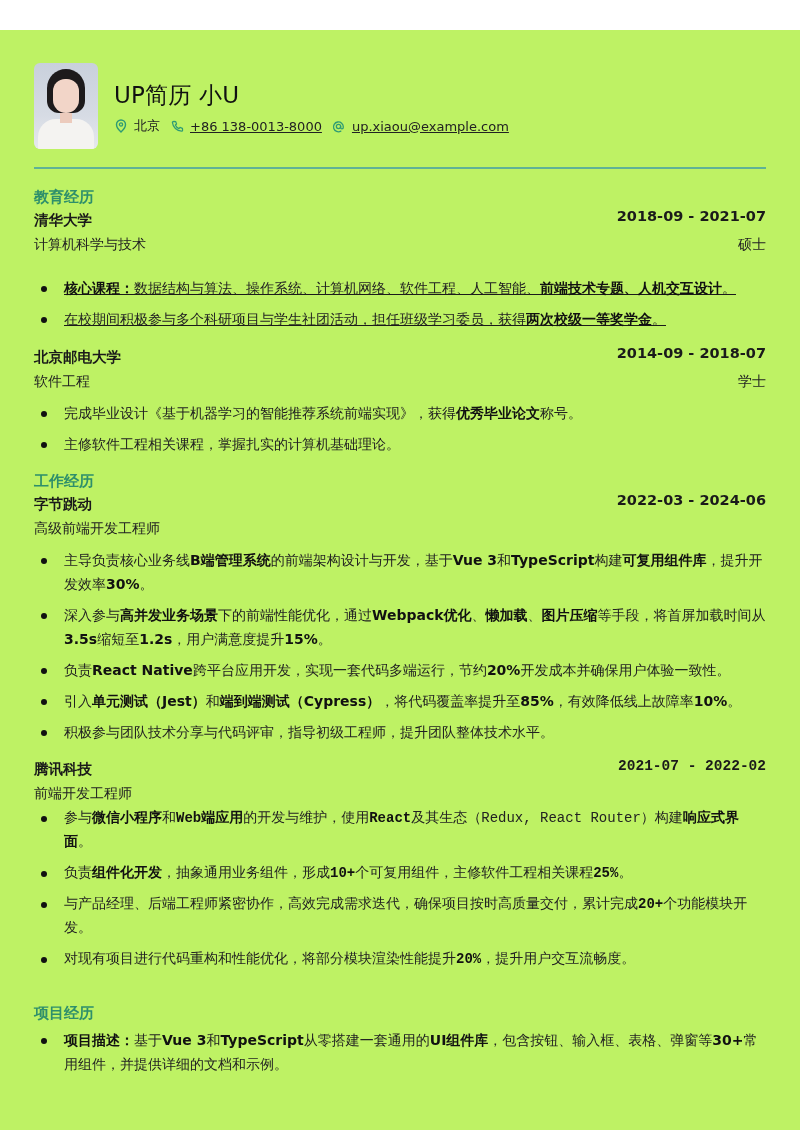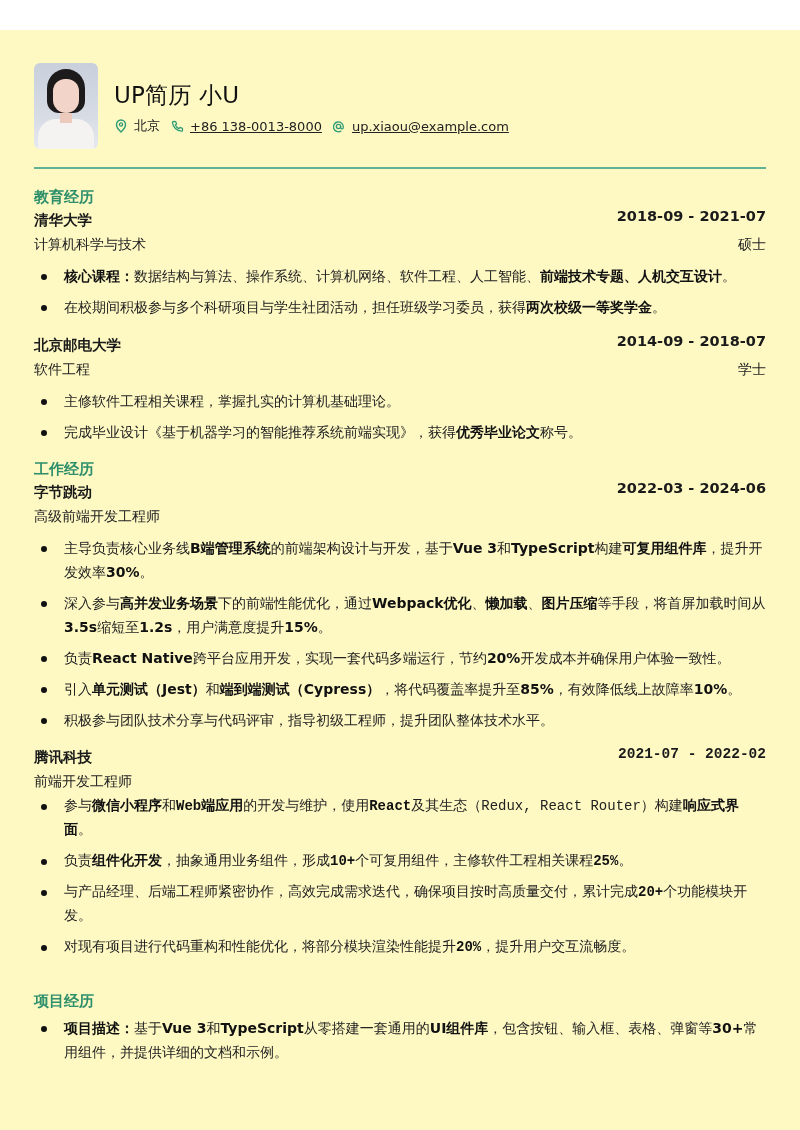--- a/index.html
+++ b/index.html
@@ -4,21 +4,21 @@
   <style>
     html, body { margin: 0; padding: 0; }
     body {
       width: 800px; height: 1130px; overflow: hidden;
       background: #ffffff;
       font-family: "DejaVu Sans", "Liberation Sans", sans-serif;
       color: #1a1a1a;
     }
     .page {
       position: absolute; top: 30px; left: 0; width: 800px; height: 1100px;
-      background: #fef9c3;
+      background: #bef264;
     }
     .content { position: absolute; left: 34px; width: 732px; top: 0; }
     .header { position: relative; height: 138px; }
     .avatar {
       position: absolute; left: 0; top: 33px; width: 64px; height: 86px;
       border-radius: 6px; overflow: hidden;
       background: linear-gradient(180deg, #c9d0dc 0%, #d6dbe4 60%, #e7e9ee 100%);
     }
     .avatar .hair { position:absolute; left:13px; top:6px; width:38px; height:44px; background:#1d1a1c; border-radius:19px 19px 12px 12px; }
     .avatar .face { position:absolute; left:19px; top:16px; width:26px; height:34px; background:#f2d5c8; border-radius:13px 13px 14px 14px; }
@@ -103,38 +103,38 @@
 
       <div>
         <div class="row">
           <span class="org">清华大学</span>
           <span class="date">2018-09 - 2021-07</span>
         </div>
         <div class="row">
           <span class="sub">计算机科学与技术</span>
           <span class="sub">硕士</span>
         </div>
-        <ul class="bul" style="margin-top:8px;">
+        <ul class="bul" style="margin-top:20px;text-decoration:underline;">
             <li><b>核心课程：</b><span>数据结构与算法、操作系统、计算机网络、软件工程、人工智能、</span><b>前端技术专题、人机交互设计</b><span>。</span></li>
             <li><span>在校期间积极参与多个科研项目与学生社团活动，担任班级学习委员，获得</span><b>两次校级一等奖学金</b><span>。</span></li>
           </ul>
       </div>
 
       <div style="margin-top:14px;">
         <div class="row">
           <span class="org">北京邮电大学</span>
           <span class="date">2014-09 - 2018-07</span>
         </div>
         <div class="row">
           <span class="sub">软件工程</span>
           <span class="sub">学士</span>
         </div>
         <ul class="bul" style="margin-top:8px;">
+            <li><span>完成毕业设计《基于机器学习的智能推荐系统前端实现》，获得</span><b>优秀毕业论文</b><span>称号。</span></li>
             <li><span>主修软件工程相关课程，掌握扎实的计算机基础理论。</span></li>
-            <li><span>完成毕业设计《基于机器学习的智能推荐系统前端实现》，获得</span><b>优秀毕业论文</b><span>称号。</span></li>
           </ul>
       </div>
     </div>
 
     <div style="margin-top:14px;">
       <div class="section-title">工作经历</div>
 
       <div>
         <div class="row">
           <span class="org">字节跳动</span>

